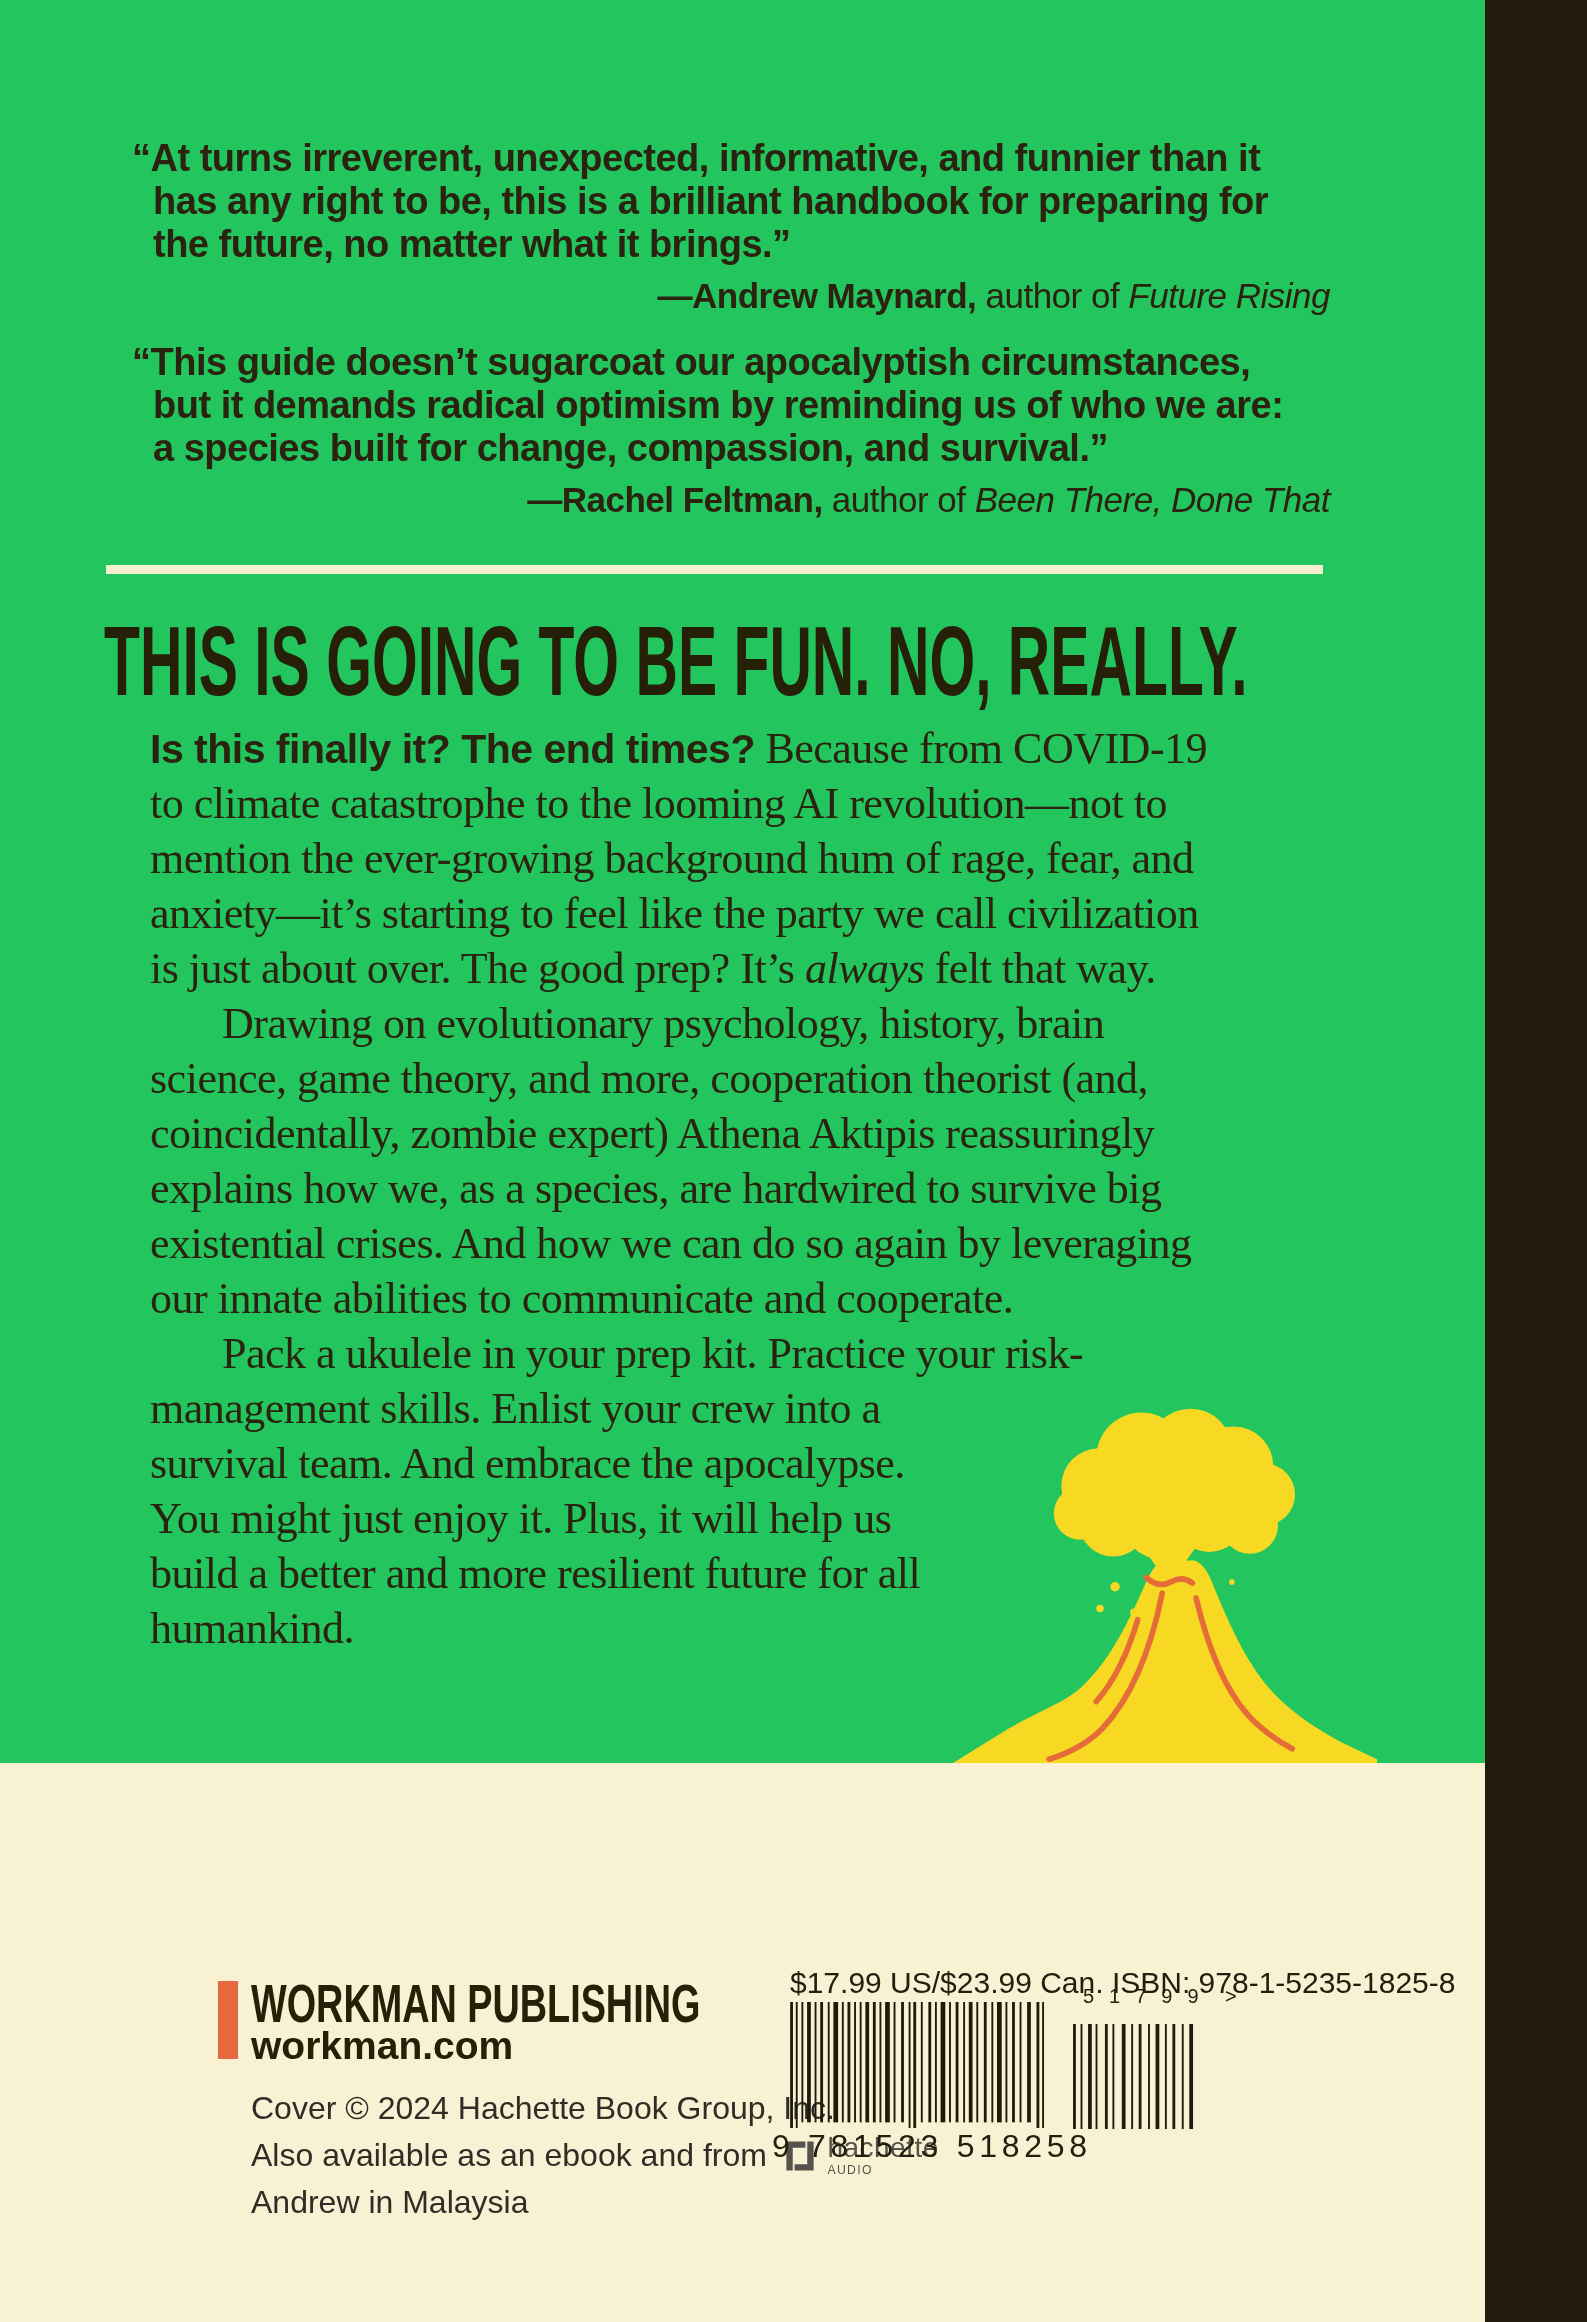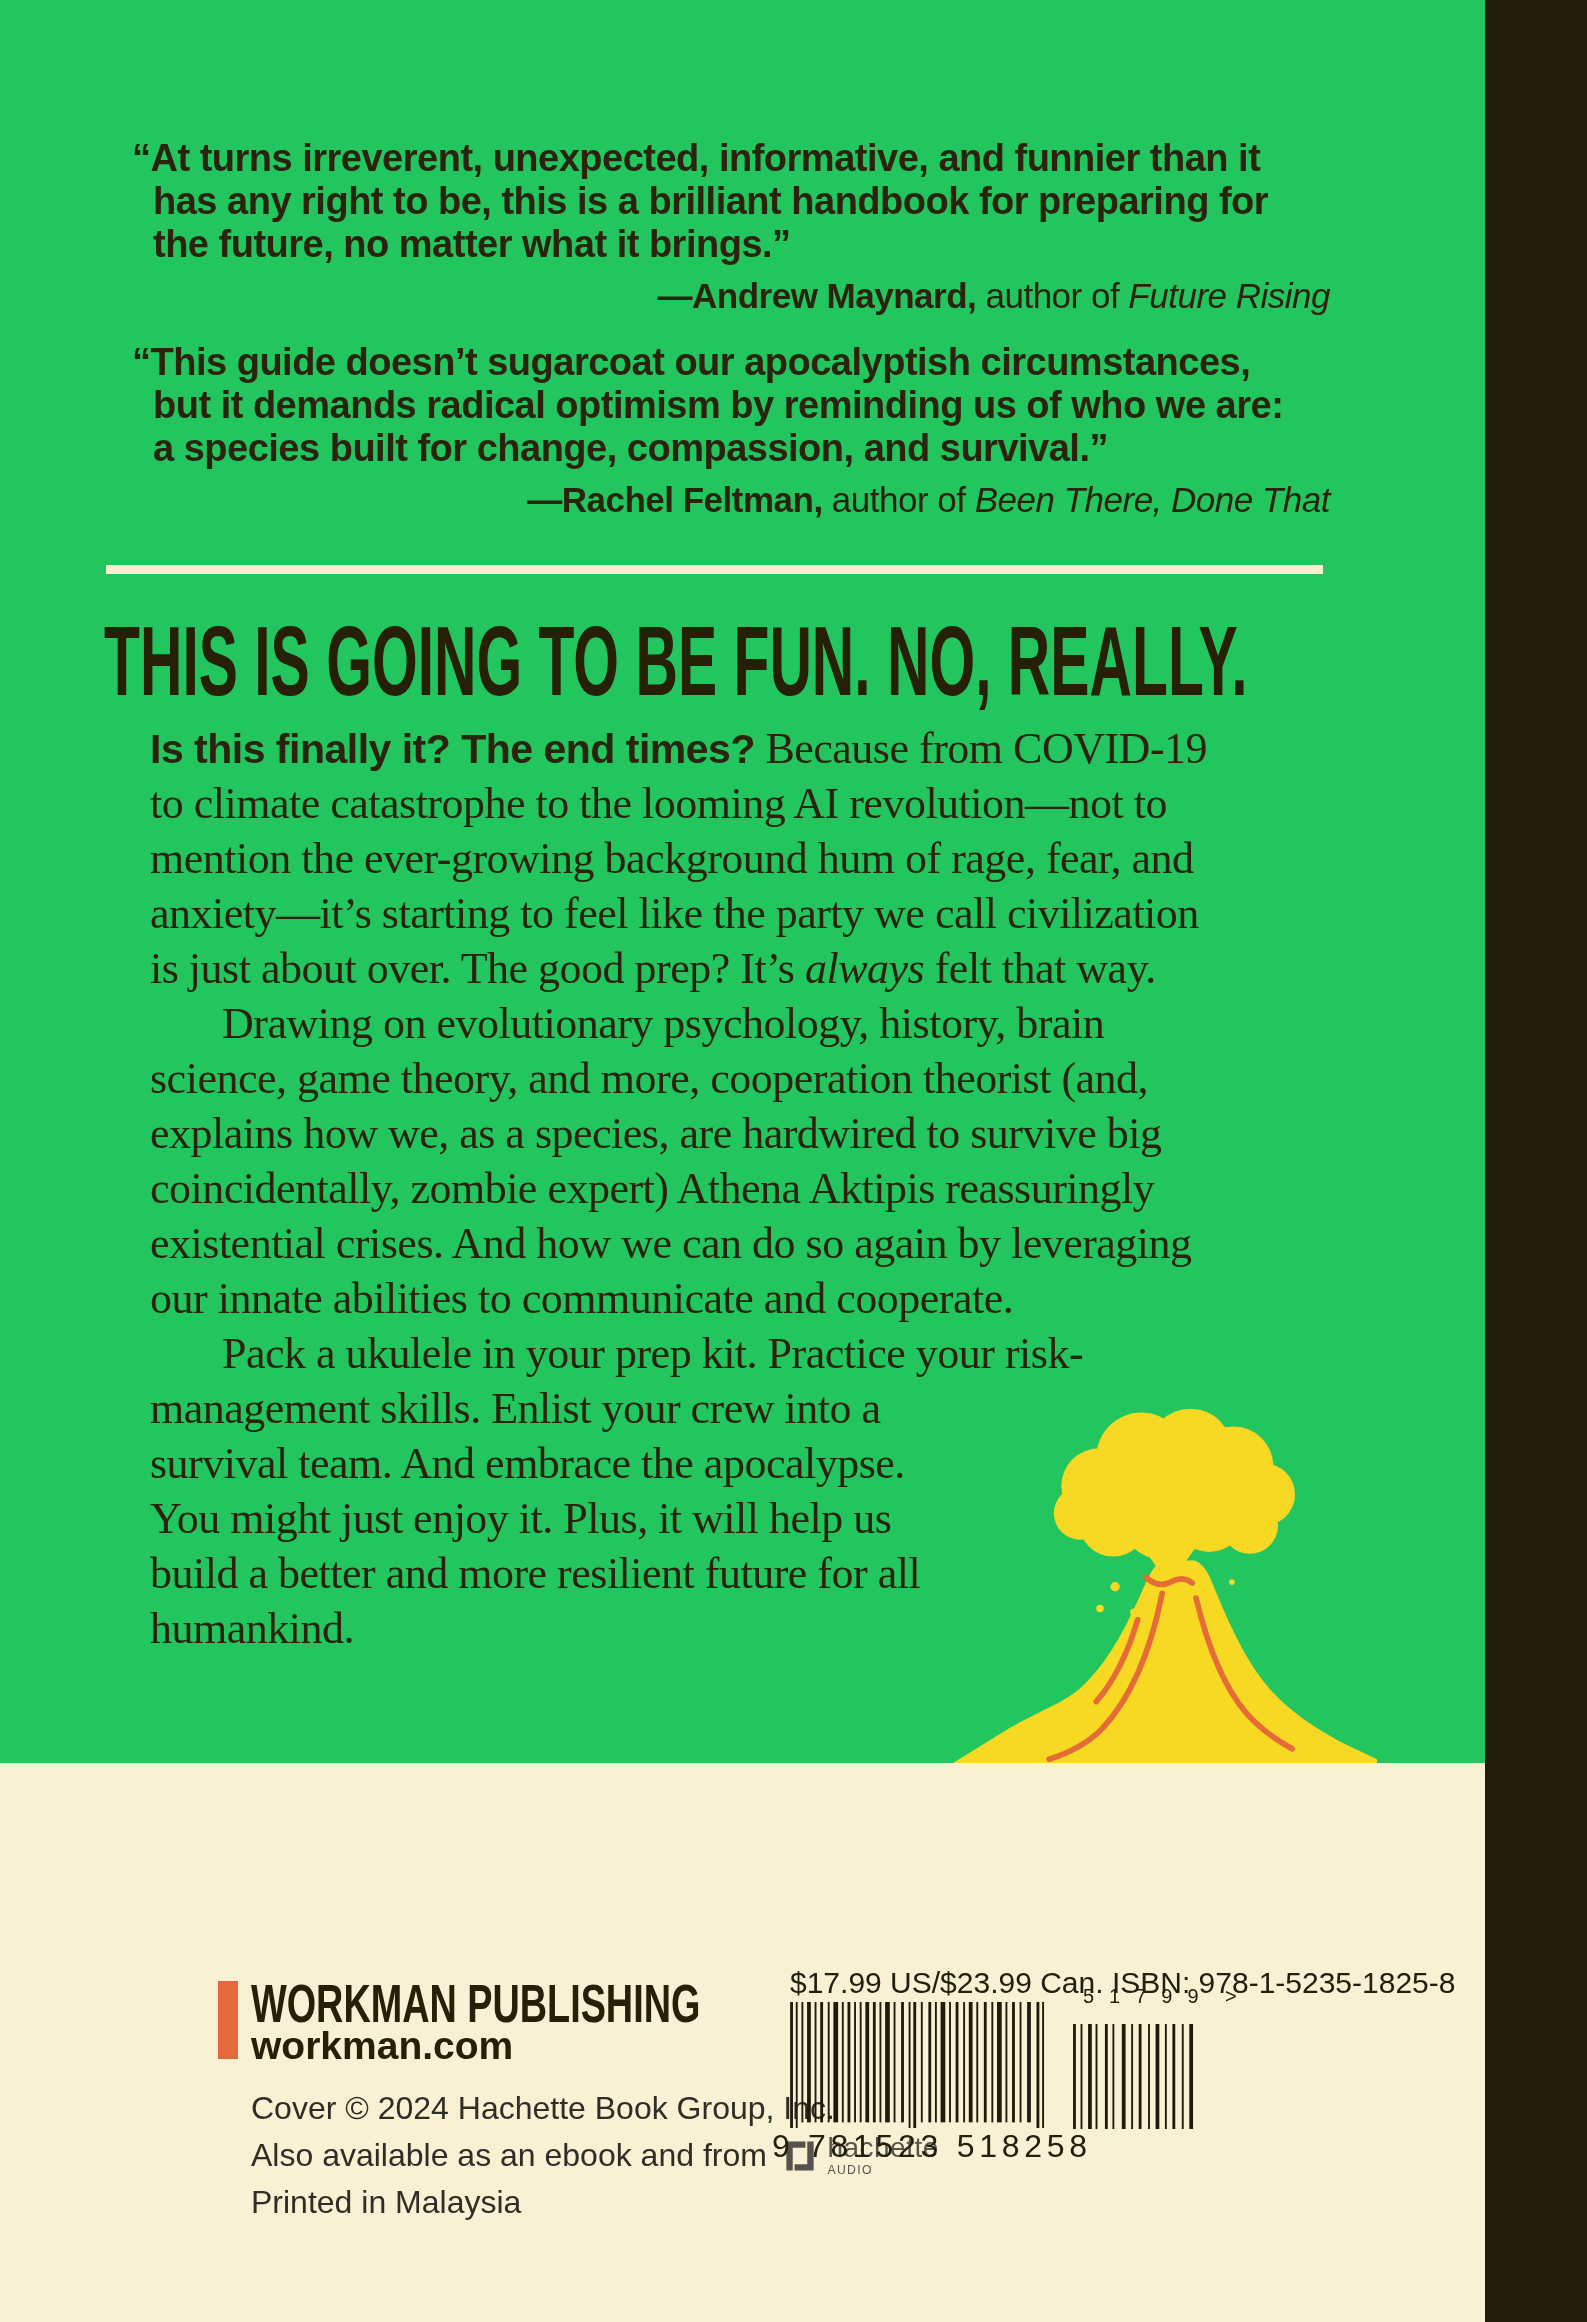--- a/index.html
+++ b/index.html
@@ -79,22 +79,22 @@
   <div class="headline">THIS IS GOING TO BE FUN. NO, REALLY.</div>
 
   <div class="bodycopy">
     <div class="line"><span class="lead">Is this finally it? The end times?</span><span> Because from COVID-19</span></div>
     <div class="line">to climate catastrophe to the looming AI revolution—not to</div>
     <div class="line">mention the ever-growing background hum of rage, fear, and</div>
     <div class="line">anxiety—it’s starting to feel like the party we call civilization</div>
     <div class="line"><span>is just about over. The good prep? It’s </span><span class="it">always</span><span> felt that way.</span></div>
     <div class="line indent">Drawing on evolutionary psychology, history, brain</div>
     <div class="line">science, game theory, and more, cooperation theorist (and,</div>
+    <div class="line">coincidentally, zombie expert) Athena Aktipis reassuringly</div>
     <div class="line">explains how we, as a species, are hardwired to survive big</div>
-    <div class="line">coincidentally, zombie expert) Athena Aktipis reassuringly</div>
     <div class="line">existential crises. And how we can do so again by leveraging</div>
     <div class="line">our innate abilities to communicate and cooperate.</div>
     <div class="line indent">Pack a ukulele in your prep kit. Practice your risk-</div>
     <div class="line">management skills. Enlist your crew into a</div>
     <div class="line">survival team. And embrace the apocalypse.</div>
     <div class="line">You might just enjoy it. Plus, it will help us</div>
     <div class="line">build a better and more resilient future for all</div>
     <div class="line">humankind.</div>
   </div>
 
@@ -143,21 +143,21 @@
         <svg width="40" height="40" viewBox="0 0 44 44">
           <path d="M7,6 h21 v7 h-14 v25 h-7 z" fill="#55534b"></path>
           <path d="M37,38 h-21 v-7 h14 v-25 h7 z" fill="#55534b"></path>
         </svg>
         <span class="hach-stack">
           <span class="hach-name">hachette</span>
           <span class="hach-audio">AUDIO</span>
         </span>
       </span>
     </div>
-    <div class="row">Printed in Malaysia</div>
+    <div class="row">Andrew in Malaysia</div>
   </div>
 
   <div class="price">$17.99 US/$23.99 Can.  ISBN: 978-1-5235-1825-8</div>
 
   <svg class="barcode-main" width="257" height="126" viewBox="0 0 273 134">
     <g fill="#1f1b0c">
       <rect x="0" y="0" width="3" height="134"></rect>
         <rect x="6" y="0" width="2" height="134"></rect>
       <rect x="12" y="0" width="2" height="128"></rect>
         <rect x="18" y="0" width="4" height="128"></rect>

